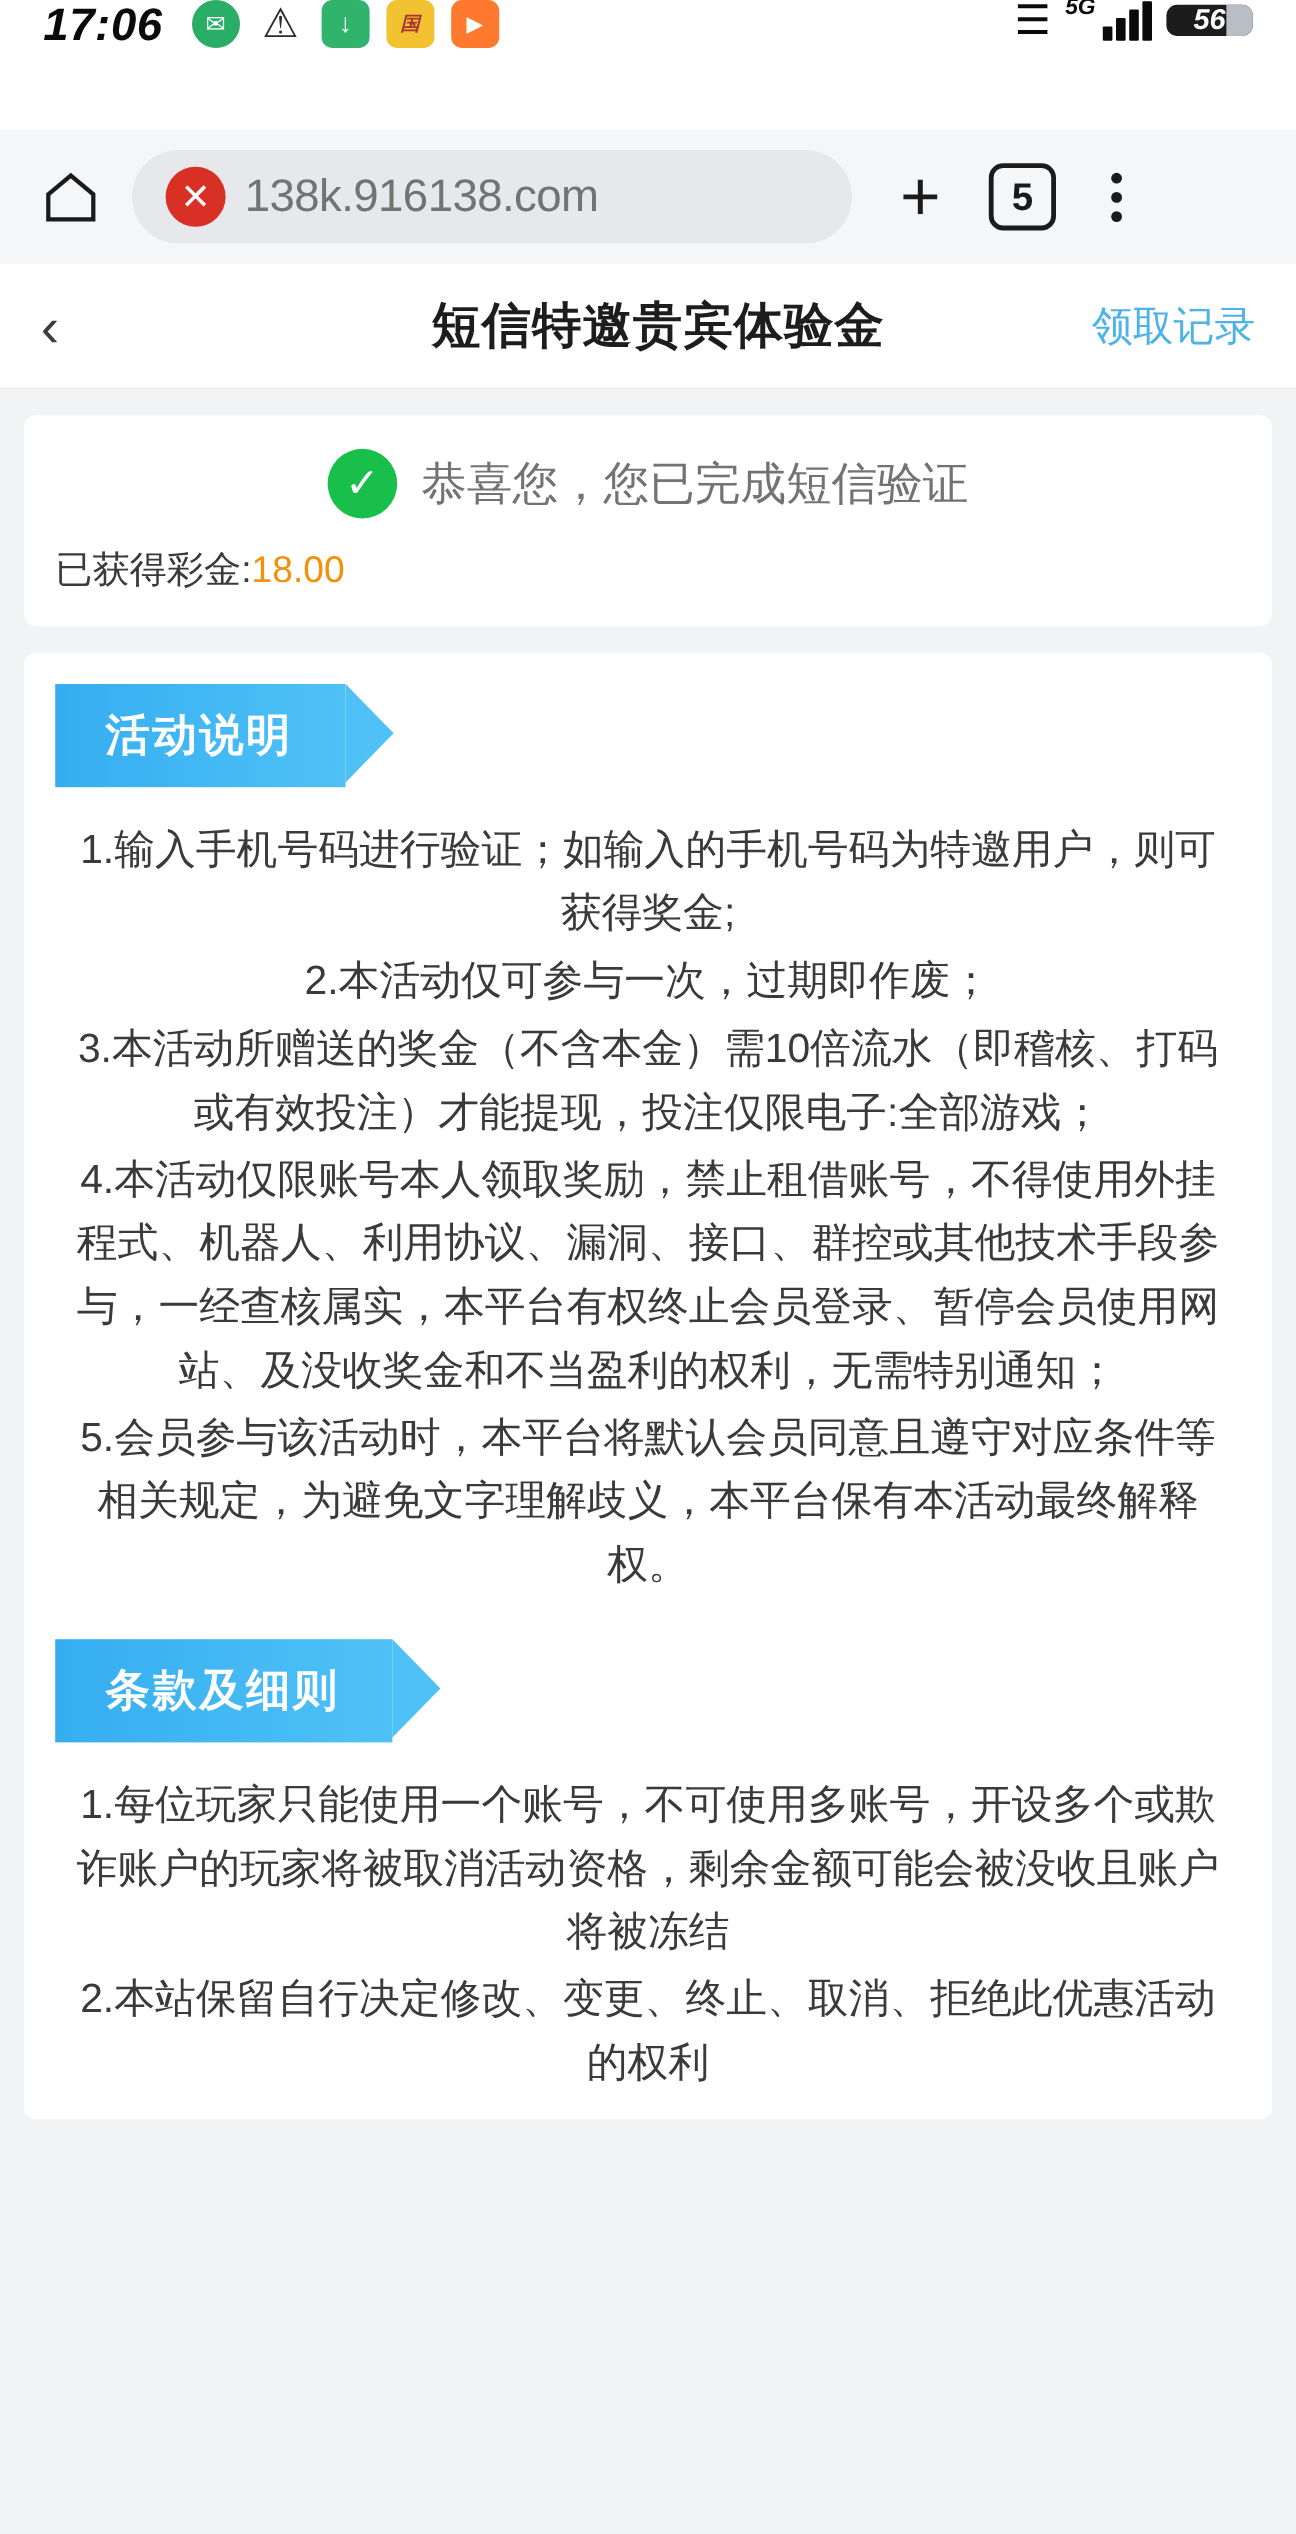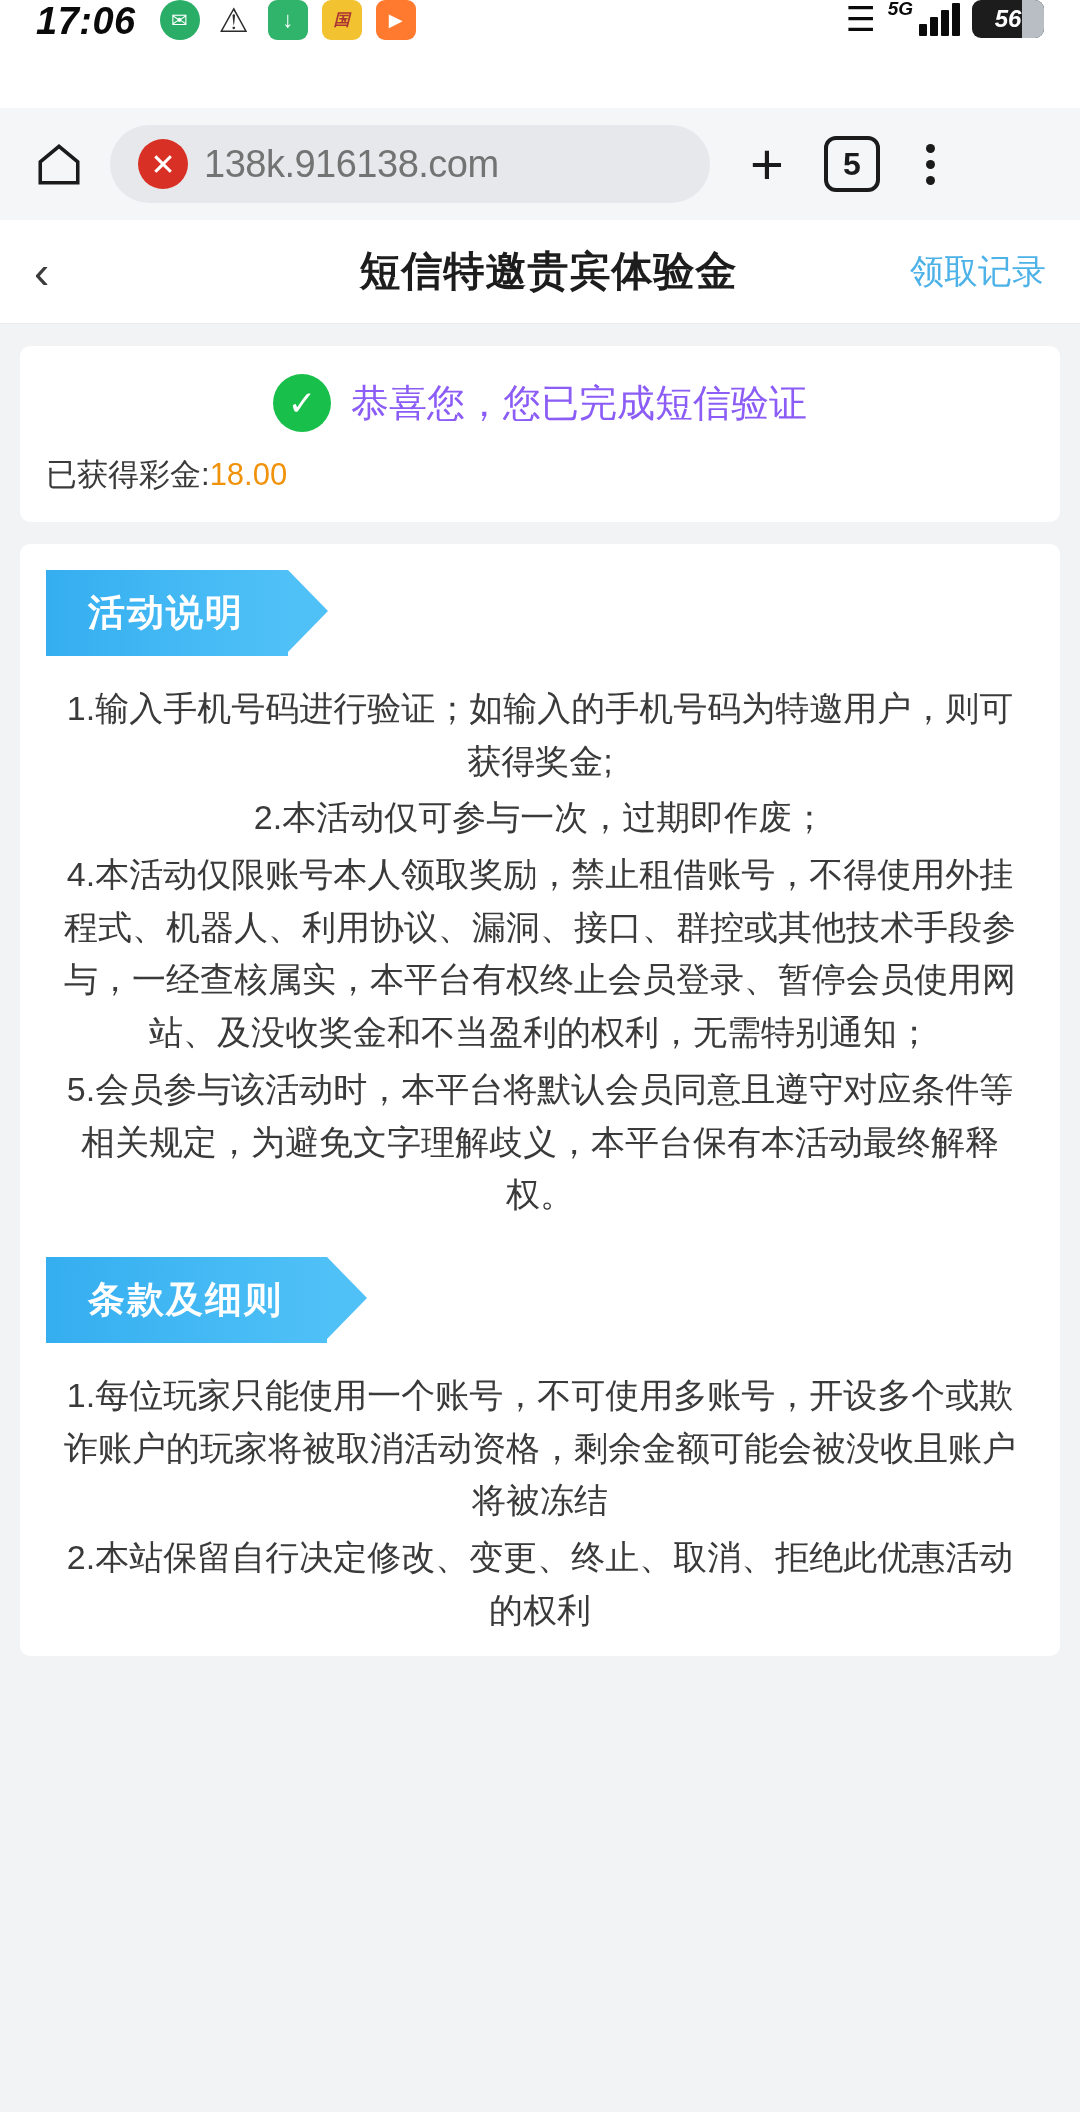--- a/index.html
+++ b/index.html
@@ -60,21 +60,21 @@
     top: -10px;
     margin-right: -6px;
   }
   .sig-bars { display: flex; align-items: flex-end; gap: 3px; height: 34px; }
   .sig-bars i { display:block; width: 8px; background: #0a0a0a; border-radius: 1px; }
   .sig-bars i:nth-child(1){height:12px;}
   .sig-bars i:nth-child(2){height:19px;}
   .sig-bars i:nth-child(3){height:26px;}
   .sig-bars i:nth-child(4){height:33px;}
   .battery {
-    width: 72px; height: 38px;
+    width: 72px; height: 26px;
     border-radius: 9px;
     background: #1c1c1c;
     color: #fff;
     font-size: 24px; font-weight: 700;
     display: flex; align-items: center; justify-content: center;
     position: relative;
   }
   .battery .fillpart {
     position: absolute; right: 0; top: 0; bottom: 0; width: 22px;
     background: #b9bec4; border-radius: 0 9px 9px 0;
@@ -191,21 +191,21 @@
     gap: 20px;
   }
   .check-circle {
     width: 58px; height: 58px; border-radius: 50%;
     background: #19bf4b;
     display: flex; align-items: center; justify-content: center;
     color: #fff; font-size: 34px; font-weight: 700;
   }
   .success-text {
     font-size: 38px;
-    color: #8b5cf6;
+    color: #737373;
     text-align: center;
   }
   .amount-row {
     margin-top: 22px;
     font-size: 31px;
     color: #3a3a3a;
   }
   .amount-row .val { color: #f0920a; }
 
   .card2 {
@@ -312,20 +312,21 @@
   </div>
 
   <div class="card2">
 
     <div style="padding-left:26px;">
       <div class="section-tab">活动说明</div>
     </div>
     <div class="rules">
       <p>1.输入手机号码进行验证；如输入的手机号码为特邀用户，则可获得奖金;</p>
       <p>2.本活动仅可参与一次，过期即作废；</p>
+      <p>3.本活动所赠送的奖金（不含本金）需10倍流水（即稽核、打码或有效投注）才能提现，投注仅限电子:全部游戏；</p>
       <p>4.本活动仅限账号本人领取奖励，禁止租借账号，不得使用外挂程式、机器人、利用协议、漏洞、接口、群控或其他技术手段参与，一经查核属实，本平台有权终止会员登录、暂停会员使用网站、及没收奖金和不当盈利的权利，无需特别通知；</p>
       <p>5.会员参与该活动时，本平台将默认会员同意且遵守对应条件等相关规定，为避免文字理解歧义，本平台保有本活动最终解释权。</p>
     </div>
 
     <div style="padding-left:26px;">
       <div class="section-tab">条款及细则</div>
     </div>
     <div class="rules">
       <p>1.每位玩家只能使用一个账号，不可使用多账号，开设多个或欺诈账户的玩家将被取消活动资格，剩余金额可能会被没收且账户将被冻结</p>
       <p>2.本站保留自行决定修改、变更、终止、取消、拒绝此优惠活动的权利</p>

